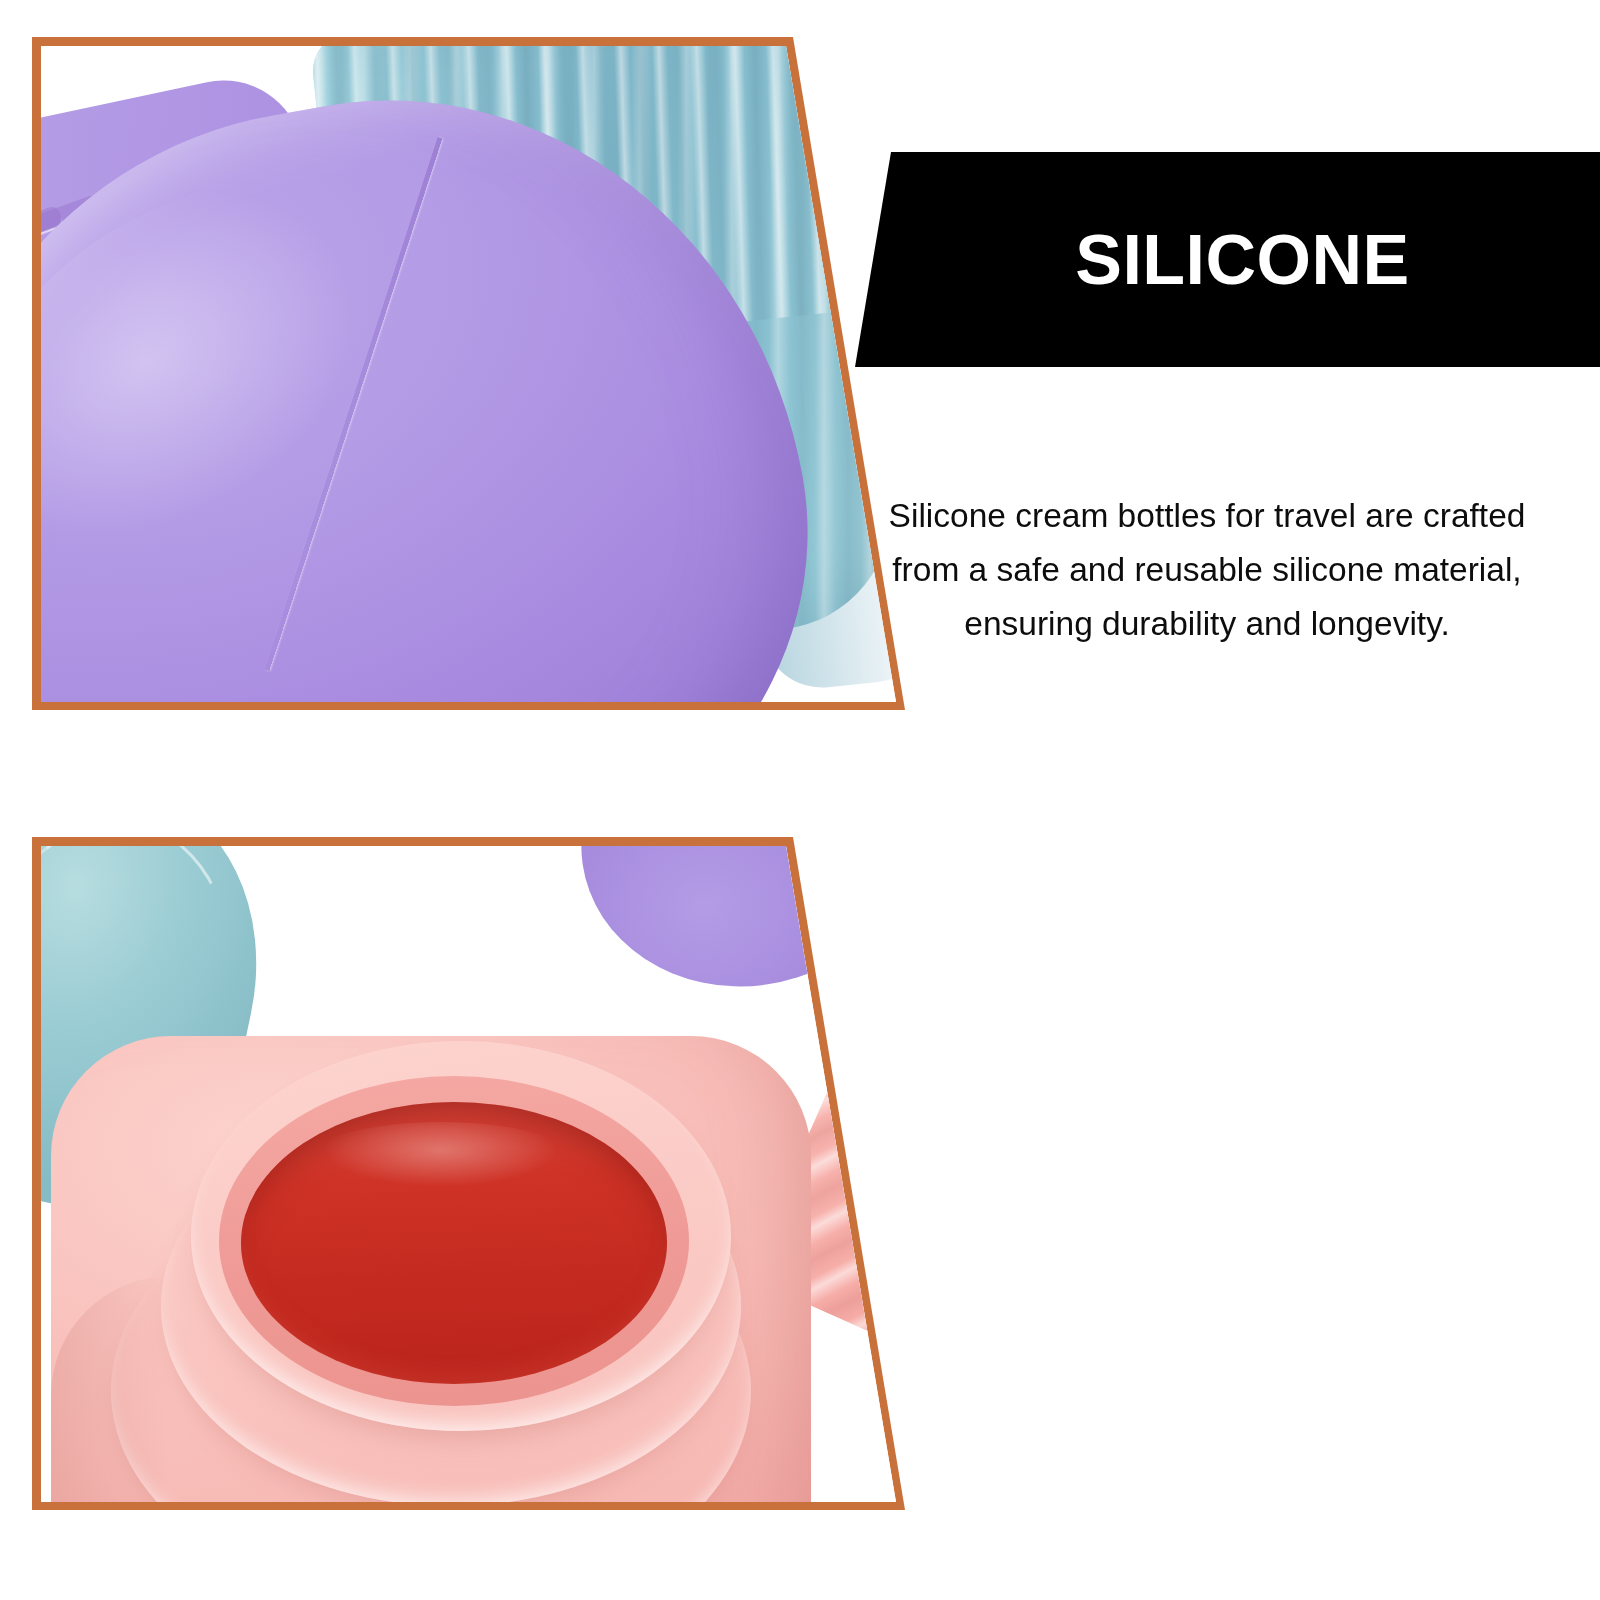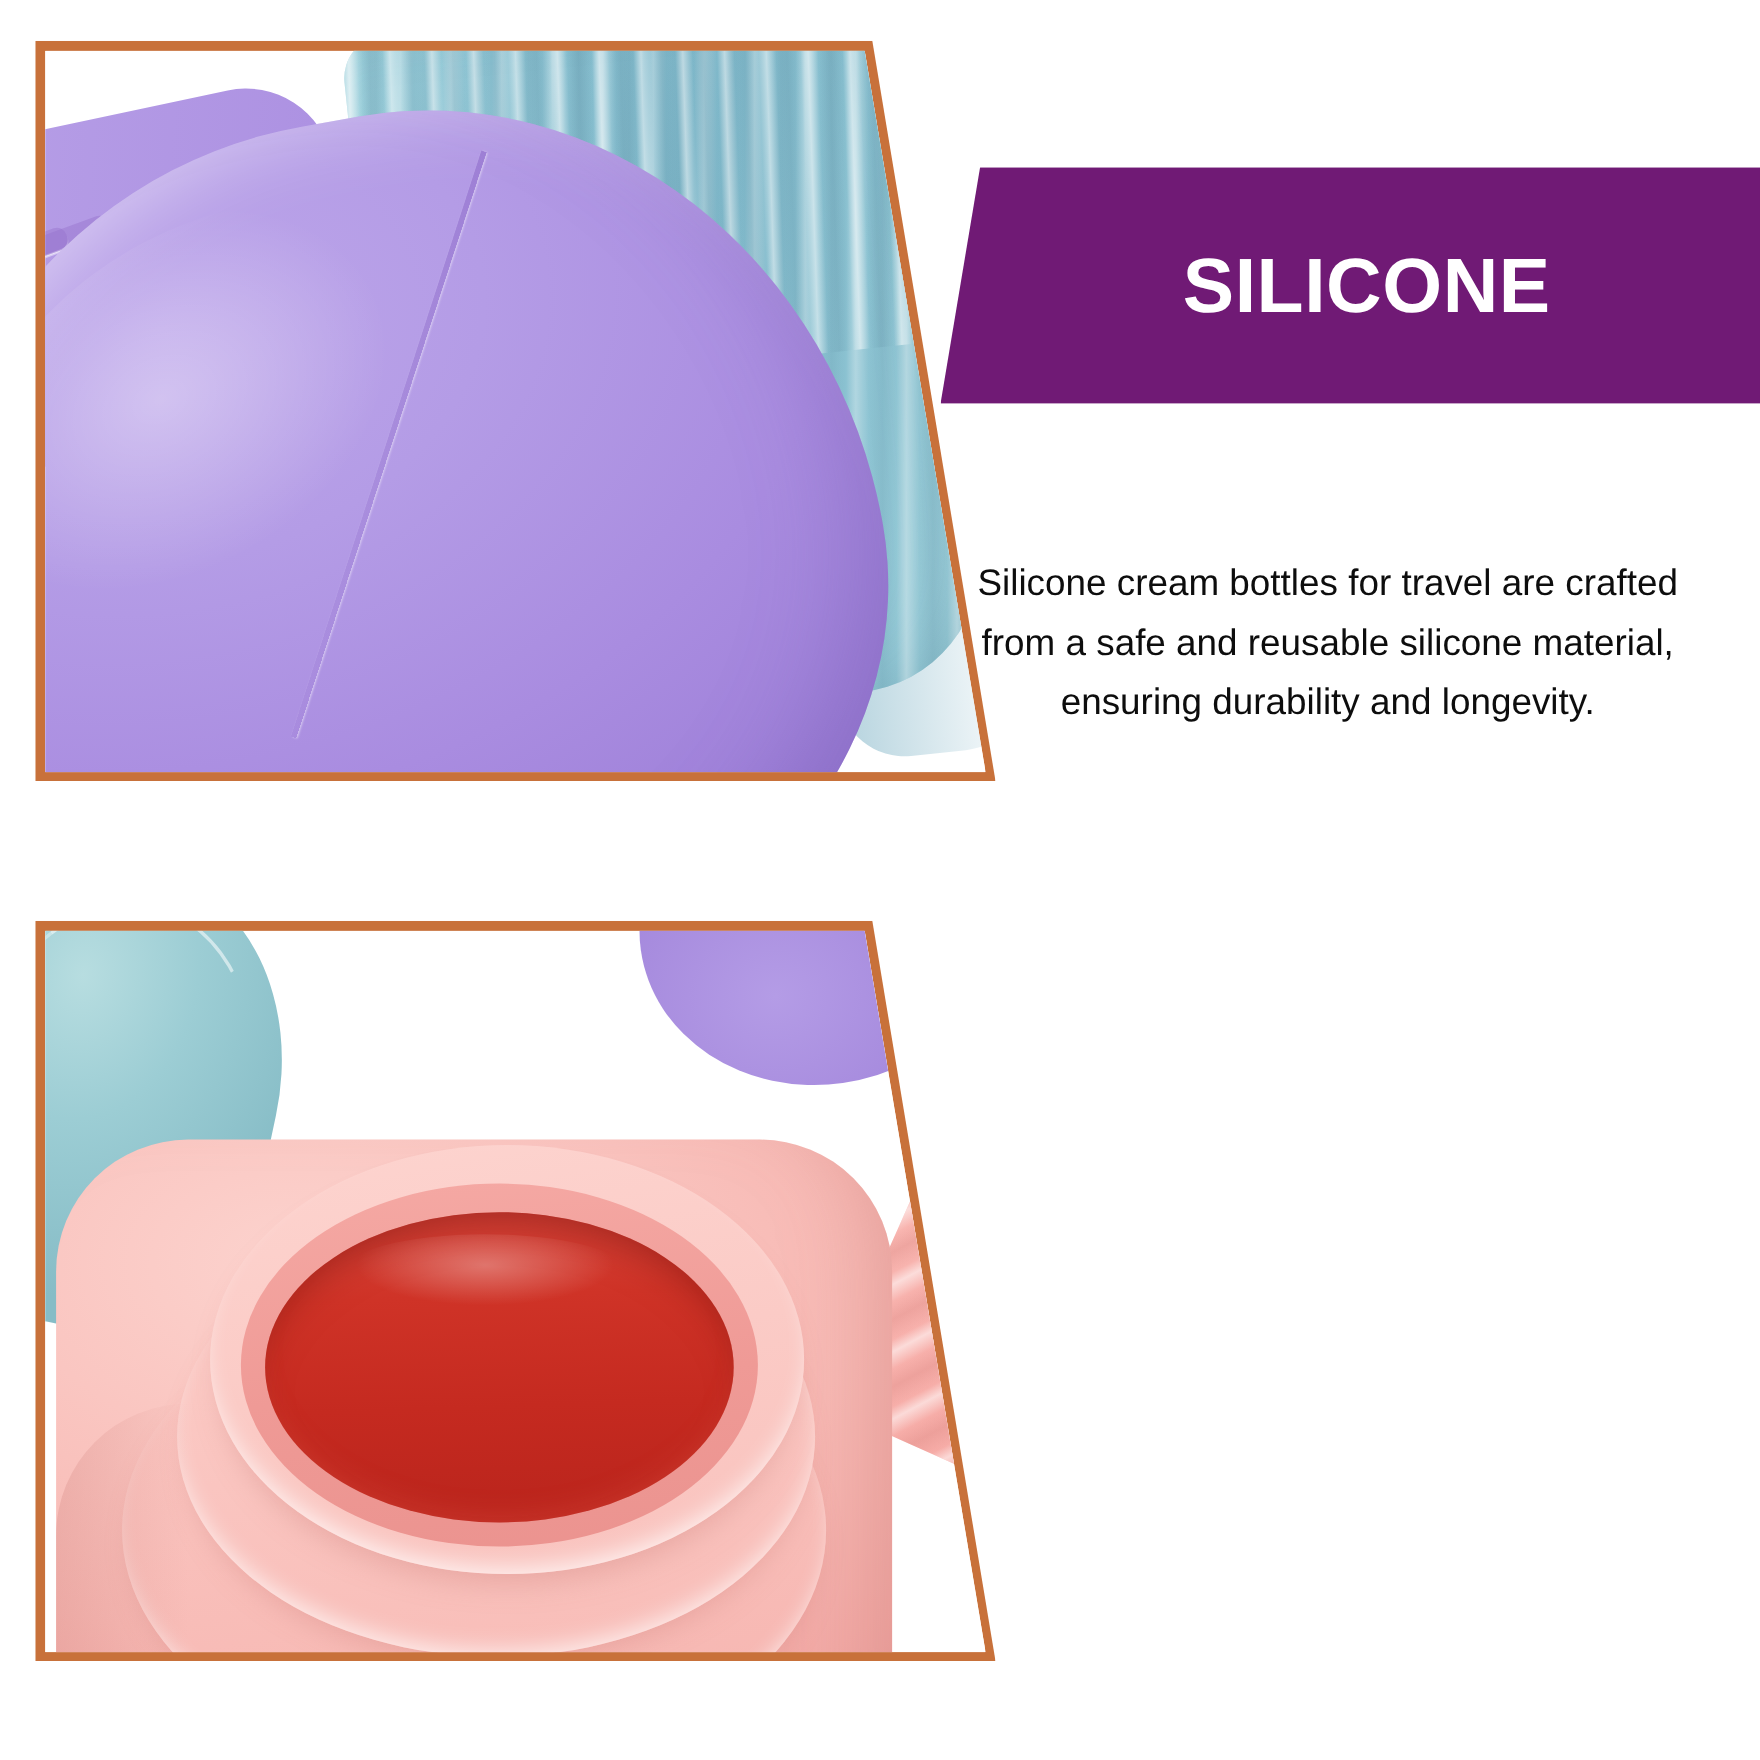--- a/index.html
+++ b/index.html
@@ -133,33 +133,33 @@
       box-shadow:inset 0 22px 34px -14px rgba(120,20,14,.55),
                  inset 0 -14px 26px -12px rgba(255,120,100,.25);}
   .mouth-hl{position:absolute;left:70px;top:20px;width:260px;height:70px;
       border-radius:50%;
       background:radial-gradient(60% 70% at 50% 40%,rgba(255,255,255,.30),rgba(255,255,255,0) 75%);}
   .jar-shadowL{position:absolute;left:0;top:240px;width:120px;height:560px;
       background:linear-gradient(90deg,rgba(215,140,135,.35),rgba(255,255,255,0));
       border-radius:120px 0 0 90px;}
 
   
-  .banner{position:absolute;height:215px;background:#701a75;
+  .banner{position:absolute;height:215px;background:#000000;
       -webkit-clip-path:polygon(36px 0, 100% 0, 100% 100%, 0 100%);
               clip-path:polygon(36px 0, 100% 0, 100% 100%, 0 100%);
       display:flex;align-items:center;}
   #banner-top{left:855px;top:152px;width:745px;}
   .banner-title{color:#ffffff;font-weight:bold;letter-spacing:.5px;
       font-size:70px;line-height:1;width:100%;text-align:center;
       padding-left:30px;box-sizing:border-box;}
 
   
   .copy{position:absolute;color:#0d0d0d;text-align:center;
       font-size:33.5px;line-height:1.62;}
-  #copy-top{left:862px;top:470px;width:690px;}
+  #copy-top{left:862px;top:455px;width:690px;}
 </style>
 </head>
 <body>
 
 <div class="page">
 
   <section class="panel" id="panel-top">
 
     <div class="photo-frame">
       <div class="photo-clip">

